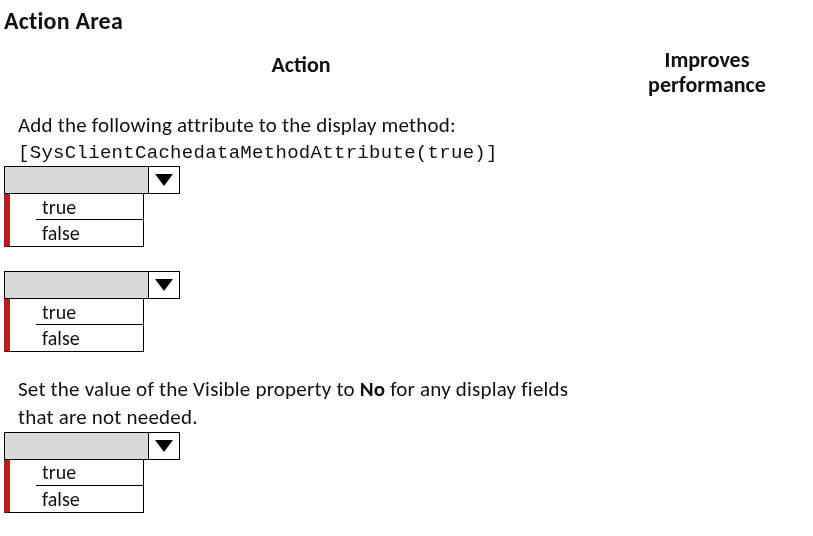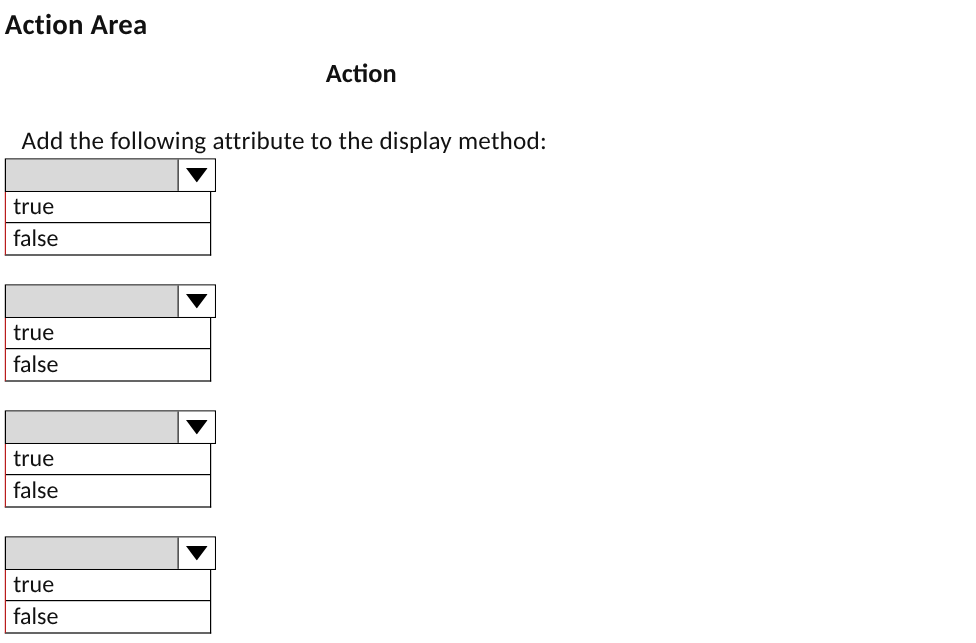--- a/index.html
+++ b/index.html
@@ -99,25 +99,26 @@
   }
   .dd-arrow {
     width: 30px;
     display: flex;
     align-items: center;
     justify-content: center;
     background: #fff;
   }
   .dd-arrow svg { display: block; }
   .dd-list {
-    width: 172px;
-    border-left: 1px solid #b91c1c;
+    width: 140px;
+    border-left: 6px solid #b91c1c;
     border-right: 1px solid #000;
     border-bottom: 1px solid #000;
     box-sizing: border-box;
+    padding-left: 26px;
   }
   .dd-opt {
     height: 26px;
     display: flex;
     align-items: center;
     padding-left: 6px;
     font-size: 20px;
     border-bottom: 1px solid #000;
     box-sizing: border-box;
   }
@@ -127,64 +128,74 @@
 </head>
 <body>
 
 <div class="container">
   <div class="title">Action Area</div>
 
   <div class="columns">
     <div class="col-action">
       <div class="action-head">Action</div>
     </div>
+    <div class="col-improve">
+      <div class="improve-head">
+        <span>Improves</span><br>
+        <span>performance</span>
+      </div>
+    </div>
   </div>
 
   <div class="row">
     <div class="action-cell">
       <div>Add the following attribute to the display method:</div>
-    </div>
-    <div class="improve-cell">
-      <div class="dropdown-group">
-        <div class="dd-selected">
-          <div class="dd-value"></div>
-          <div class="dd-arrow">
-            <svg width="18" height="12" viewBox="0 0 18 12">
-                <polygon points="0,0 18,0 9,12" fill="#000"></polygon>
-              </svg>
-          </div>
-        </div>
-        <div class="dd-list">
-          <div class="dd-opt">true</div>
-          <div class="dd-opt">false</div>
-        </div>
-      </div>
-    </div>
-  </div>
-
-  <div class="row">
-    <div class="improve-cell">
-      <div class="dropdown-group">
-        <div class="dd-selected">
-          <div class="dd-value"></div>
-          <div class="dd-arrow">
-            <svg width="18" height="12" viewBox="0 0 18 12">
-                <polygon points="0,0 18,0 9,12" fill="#000"></polygon>
-              </svg>
-          </div>
-        </div>
-        <div class="dd-list">
-          <div class="dd-opt">true</div>
-          <div class="dd-opt">false</div>
-        </div>
-      </div>
-    </div>
-  </div>
-
-  <div class="row">
+      <div class="code">[SysClientCachedataMethodAttribute(true)]</div>
+    </div>
+    <div class="improve-cell">
+      <div class="dropdown-group">
+        <div class="dd-selected">
+          <div class="dd-value"></div>
+          <div class="dd-arrow">
+            <svg width="18" height="12" viewBox="0 0 18 12">
+                <polygon points="0,0 18,0 9,12" fill="#000"></polygon>
+              </svg>
+          </div>
+        </div>
+        <div class="dd-list">
+          <div class="dd-opt">true</div>
+          <div class="dd-opt">false</div>
+        </div>
+      </div>
+    </div>
+  </div>
+
+  <div class="row">
+    <div class="improve-cell">
+      <div class="dropdown-group">
+        <div class="dd-selected">
+          <div class="dd-value"></div>
+          <div class="dd-arrow">
+            <svg width="18" height="12" viewBox="0 0 18 12">
+                <polygon points="0,0 18,0 9,12" fill="#000"></polygon>
+              </svg>
+          </div>
+        </div>
+        <div class="dd-list">
+          <div class="dd-opt">true</div>
+          <div class="dd-opt">false</div>
+        </div>
+      </div>
+    </div>
+  </div>
+
+  <div class="row">
+    <div class="action-cell">
+      <span>Set the value of the Visible property to <b>No</b> for any display fields that are not needed.</span>
+    </div>
     <div class="improve-cell">
       <div class="dropdown-group">
         <div class="dd-selected">
           <div class="dd-value"></div>
           <div class="dd-arrow">
             <svg width="18" height="12" viewBox="0 0 18 12">
                 <polygon points="0,0 18,0 9,12" fill="#000"></polygon>
               </svg>
           </div>
         </div>

